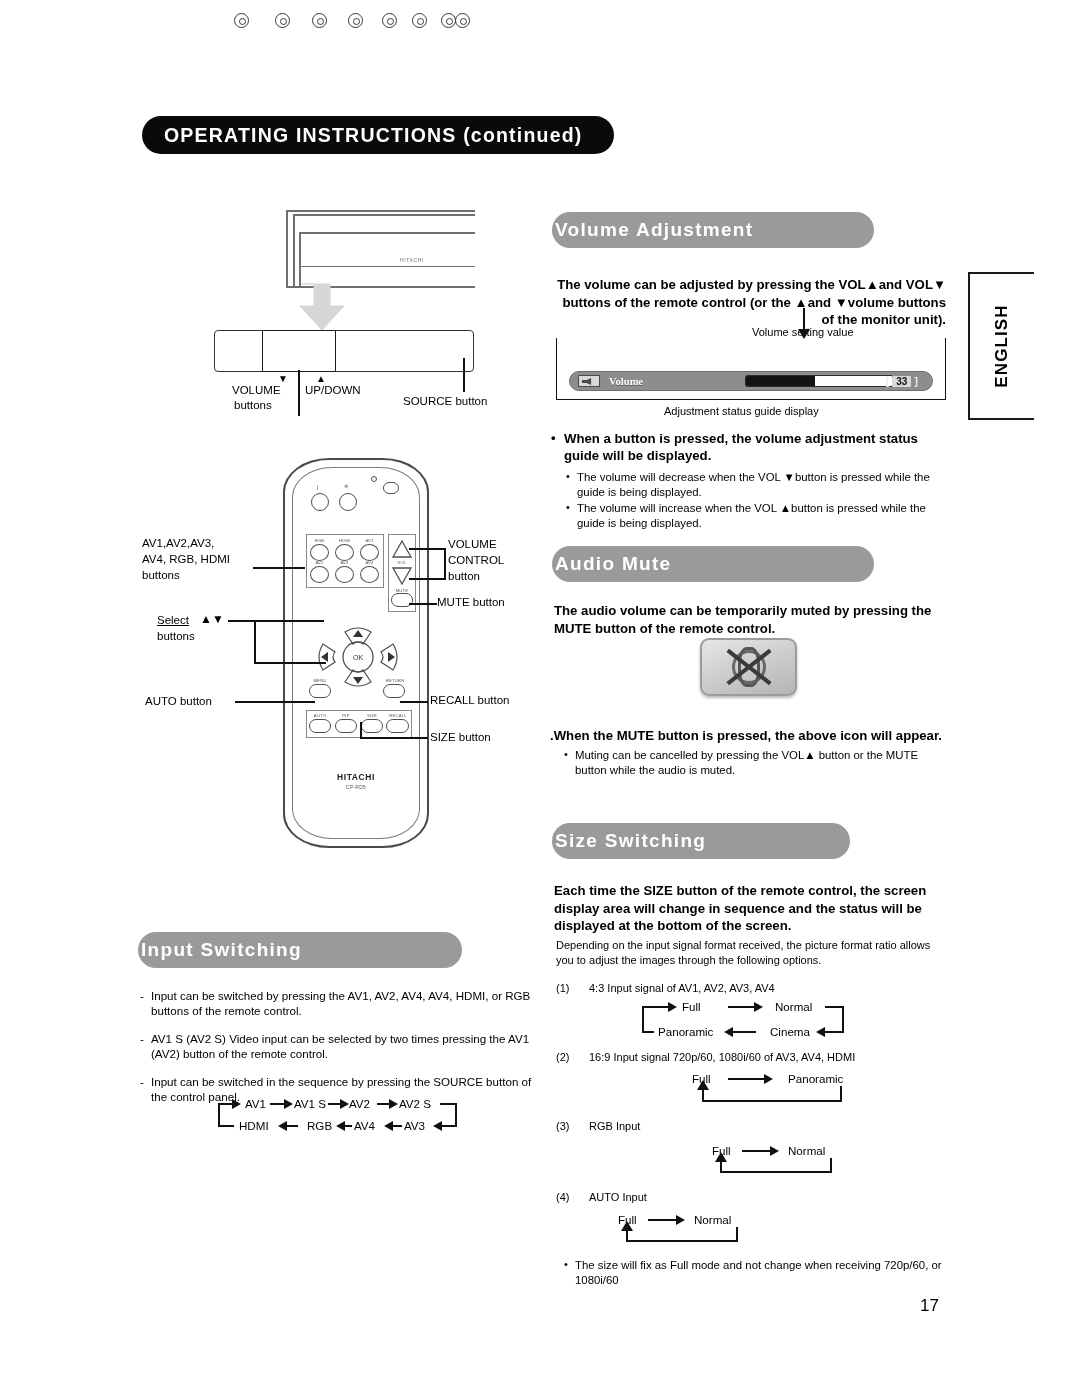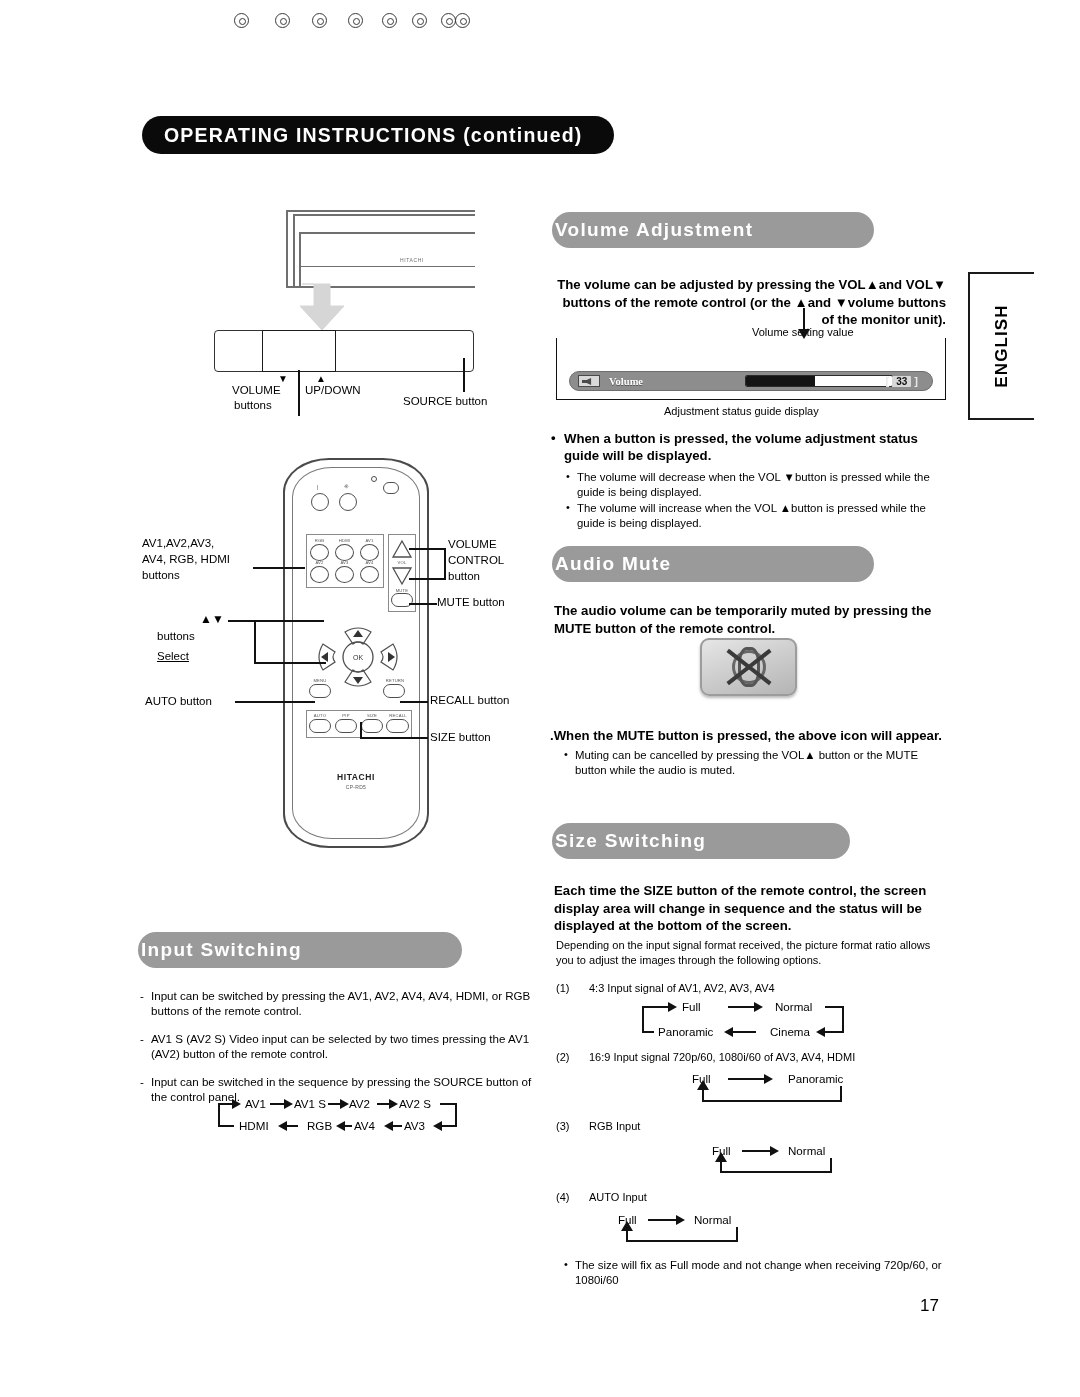--- a/index.html
+++ b/index.html
@@ -369,21 +369,21 @@
   <div class="lead" style="left:409px; top:548px; width:36px; height:1.6px;"></div>
   <div class="lead" style="left:409px; top:578px; width:36px; height:1.6px;"></div>
   <div class="lead" style="left:444px; top:548px; width:1.6px; height:32px;"></div>
   <div class="small-lbl" style="left:448px; top:537px;">VOLUME</div>
   <div class="small-lbl" style="left:448px; top:553px;">CONTROL</div>
   <div class="small-lbl" style="left:448px; top:569px;">button</div>
 
   <div class="lead" style="left:409px; top:603px; width:28px; height:1.6px;"></div>
   <div class="small-lbl" style="left:437px; top:595px;">MUTE button</div>
 
-  <div class="small-lbl" style="left:157px; top:649px;text-decoration:underline;">Select</div>
+  <div class="small-lbl" style="left:157px; top:613px;text-decoration:underline;">Select</div>
   <div class="small-lbl" style="left:200px; top:612px; font-size:12px;">▲▼</div>
   <div class="small-lbl" style="left:157px; top:629px;">buttons</div>
   <div class="lead" style="left:228px; top:620px; width:96px; height:1.6px;"></div>
   <div class="lead" style="left:254px; top:620px; width:1.6px; height:43px;"></div>
   <div class="lead" style="left:254px; top:662px; width:72px; height:1.6px;"></div>
 
   <div class="small-lbl" style="left:145px; top:694px;">AUTO button</div>
   <div class="lead" style="left:235px; top:701px; width:80px; height:1.6px;"></div>
 
   <div class="lead" style="left:400px; top:701px; width:28px; height:1.6px;"></div>

